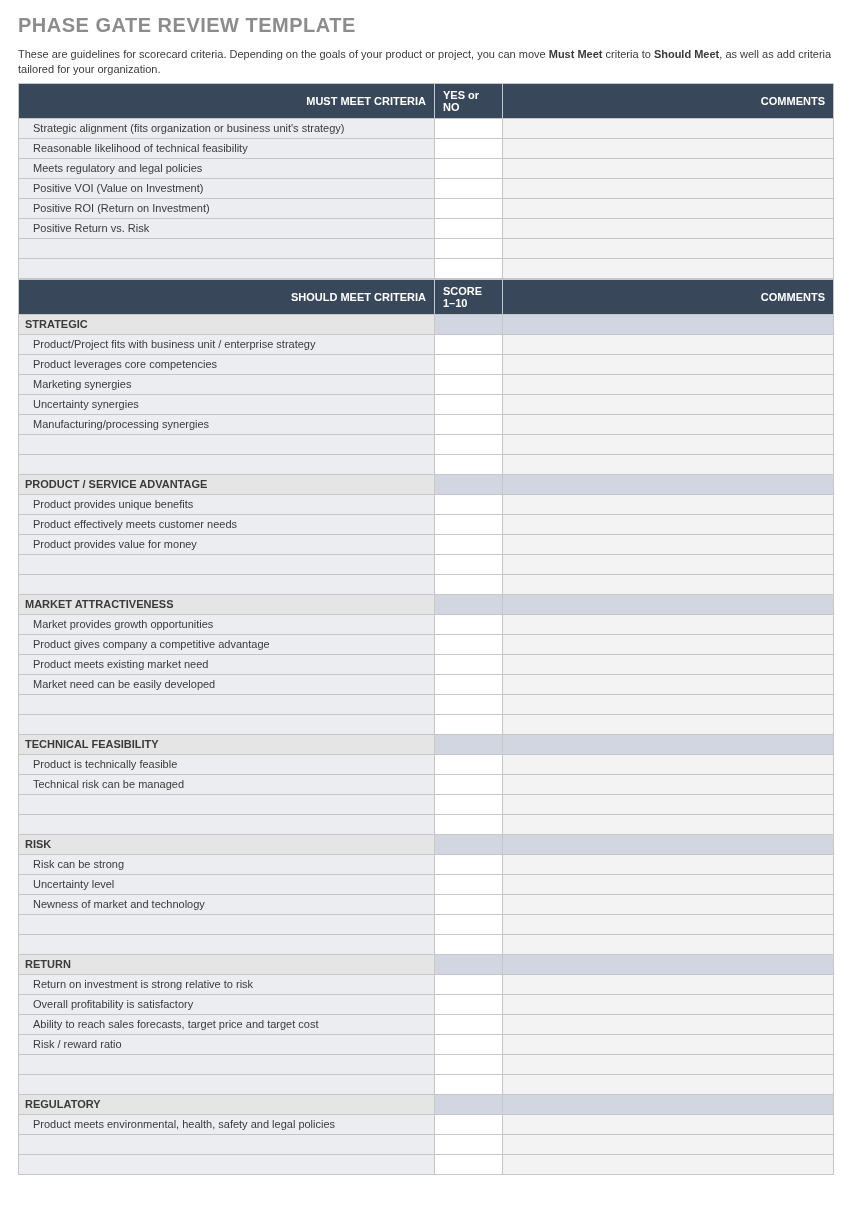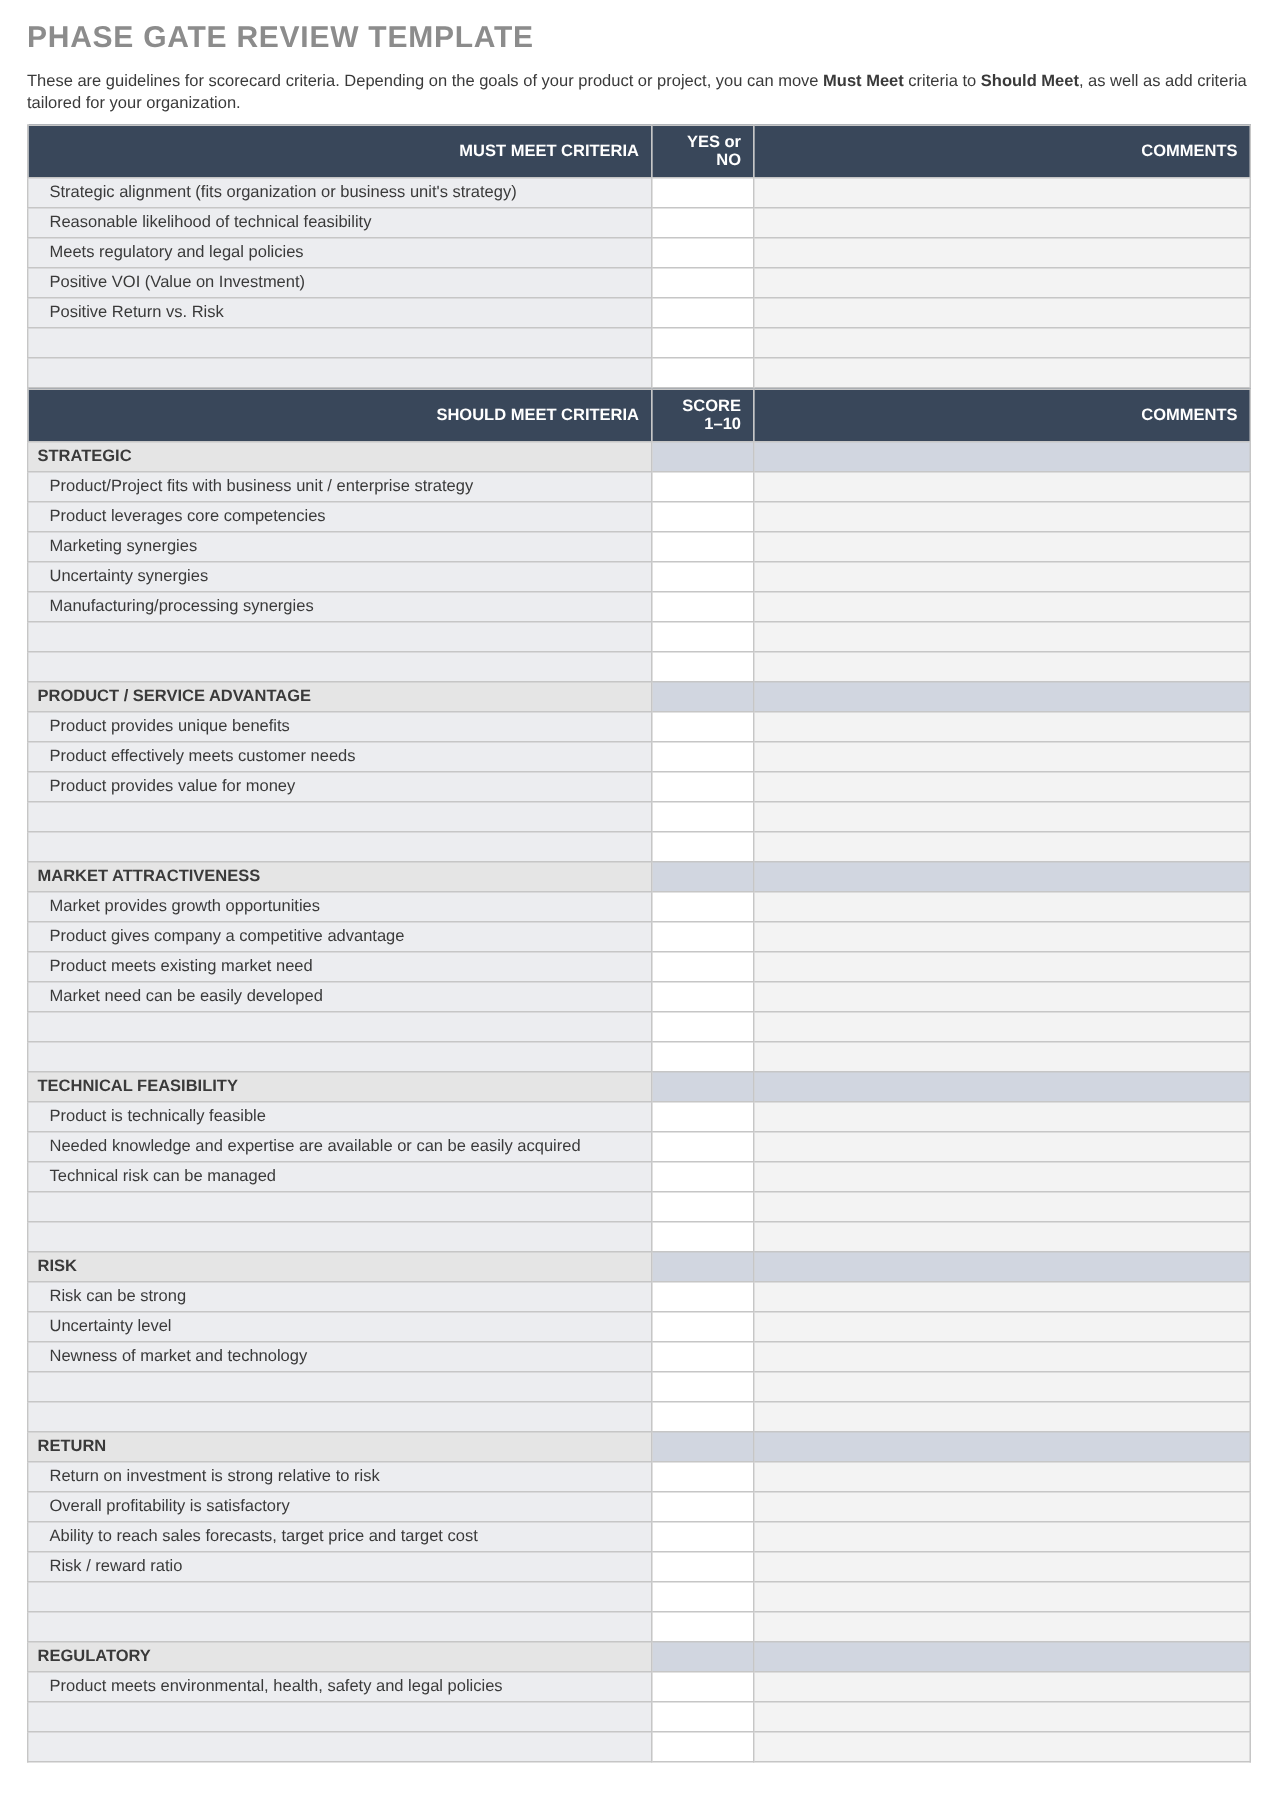--- a/index.html
+++ b/index.html
@@ -36,21 +36,21 @@
   col.c3 { width: auto; }
   th {
     background: #39475a;
     color: #fff;
     font-weight: bold;
     font-size: 11px;
     text-align: right;
     padding: 5px 8px;
     border: 1px solid #c6c6c6;
   }
-  th.mid { text-align: right; }
+  th.mid { text-align: left; }
   td {
     border: 1px solid #c6c6c6;
     padding: 3px 8px 3px 14px;
     height: 20px;
     font-size: 11px;
     vertical-align: middle;
     background: #ecedf0;
   }
   td.score { background: #fff; }
   td.comment { background: #f3f3f3; padding-left: 8px; }
@@ -99,20 +99,25 @@
         <td>Meets regulatory and legal policies</td>
         <td class="score"></td>
         <td class="comment"></td>
       </tr>
       <tr>
         <td>Positive VOI (Value on Investment)</td>
         <td class="score"></td>
         <td class="comment"></td>
       </tr>
       <tr>
+        <td>Positive ROI (Return on Investment)</td>
+        <td class="score"></td>
+        <td class="comment"></td>
+      </tr>
+      <tr>
         <td>Positive Return vs. Risk</td>
         <td class="score"></td>
         <td class="comment"></td>
       </tr>
       <tr>
         <td></td>
         <td class="score"></td>
         <td class="comment"></td>
       </tr>
       <tr>
@@ -246,25 +251,20 @@
         <td>TECHNICAL FEASIBILITY</td>
         <td class="score"></td>
         <td class="comment"></td>
       </tr>
       <tr>
         <td>Product is technically feasible</td>
         <td class="score"></td>
         <td class="comment"></td>
       </tr>
       <tr>
-        <td>Needed knowledge and expertise are available or can be easily acquired</td>
-        <td class="score"></td>
-        <td class="comment"></td>
-      </tr>
-      <tr>
         <td>Technical risk can be managed</td>
         <td class="score"></td>
         <td class="comment"></td>
       </tr>
       <tr>
         <td></td>
         <td class="score"></td>
         <td class="comment"></td>
       </tr>
       <tr>

